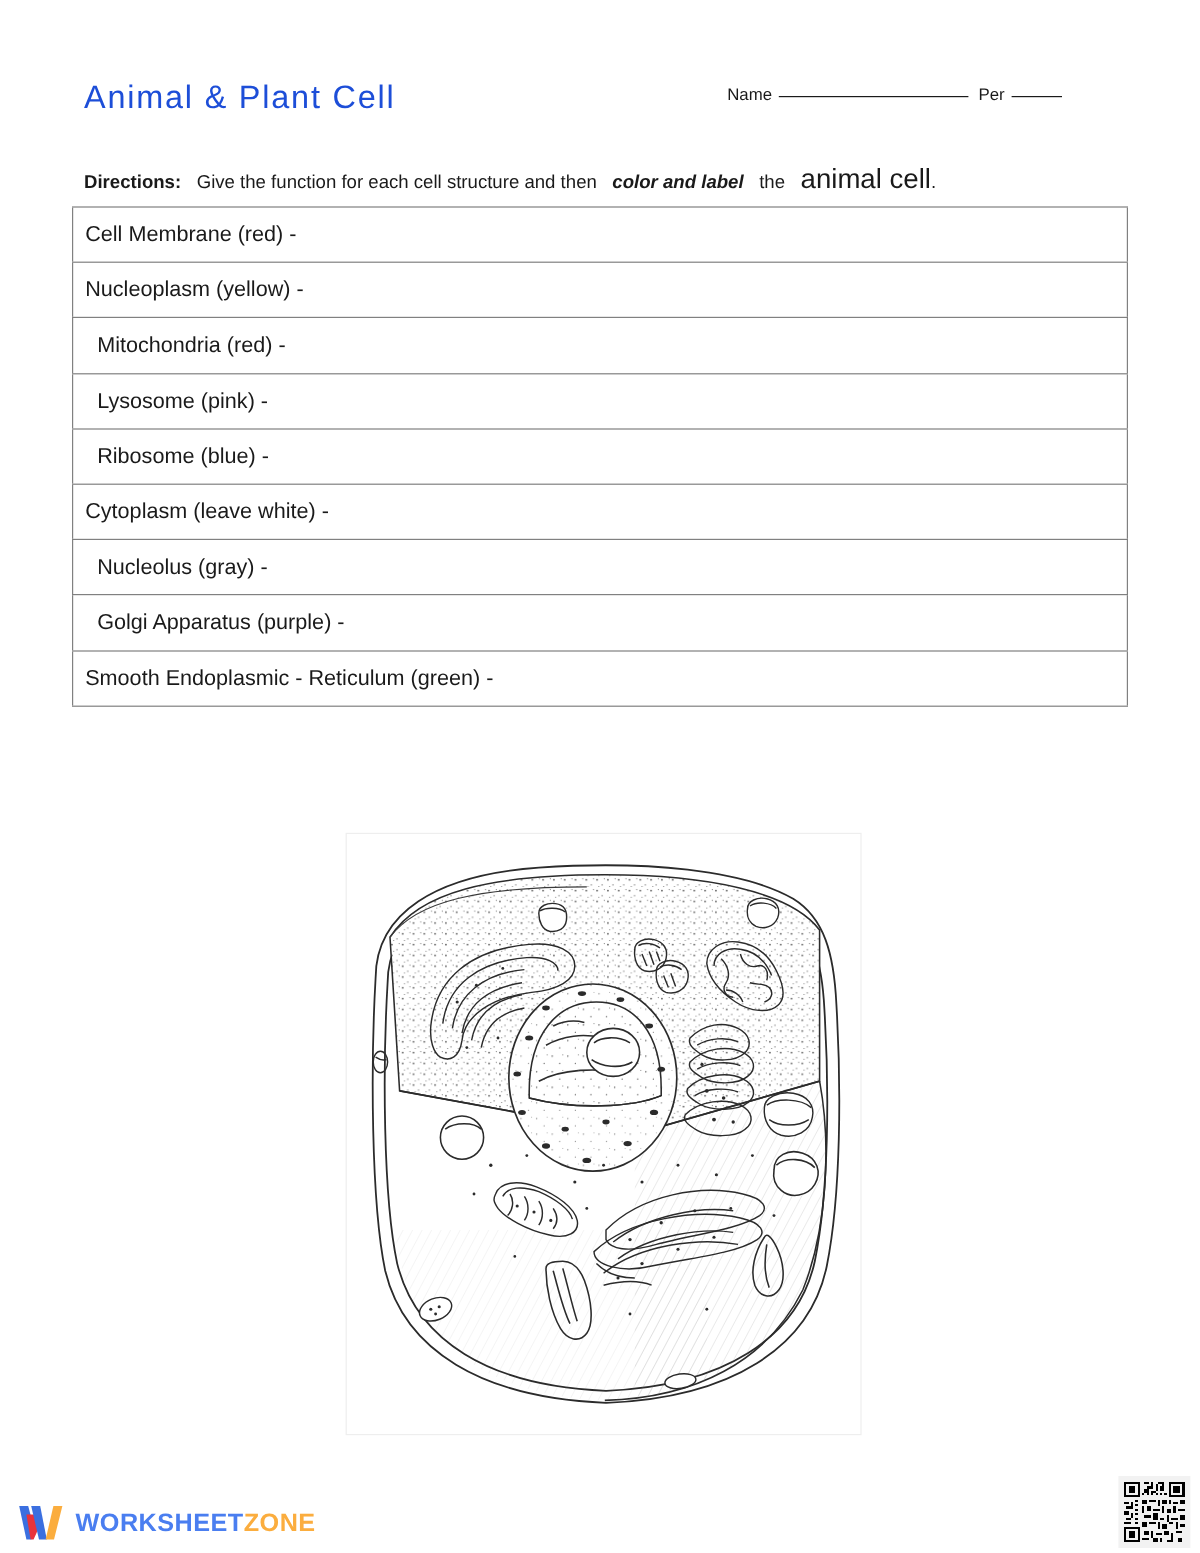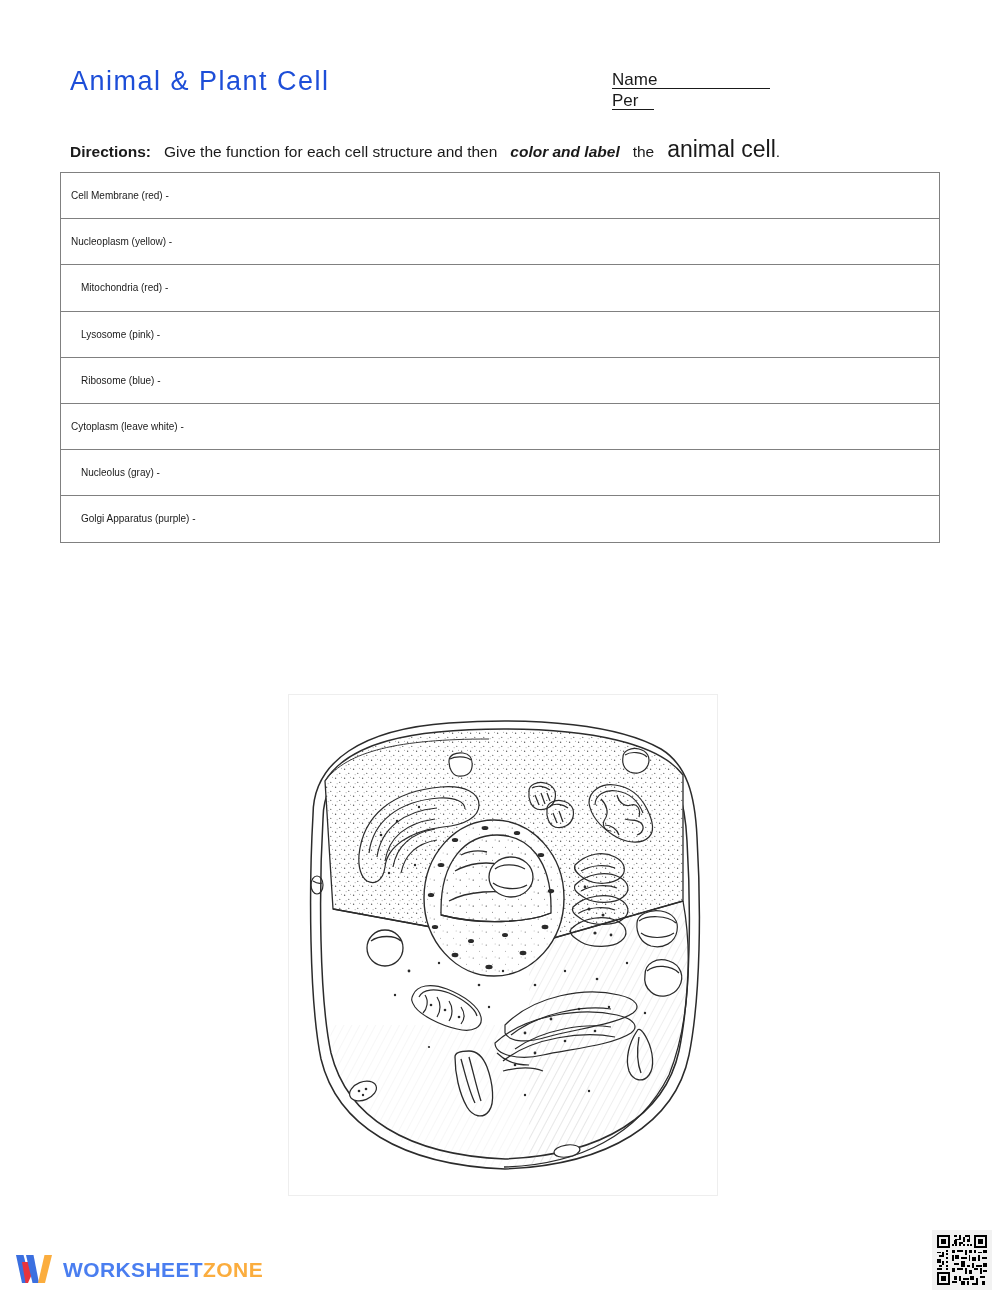--- a/index.html
+++ b/index.html
@@ -30,26 +30,25 @@
     font-family: Liberation Sans, sans-serif;
     font-size: 27px;
     letter-spacing: 1.5px;
     color: #1d4ed8;
     white-space: nowrap;
   }
   #name-per-line {
     position: absolute;
     left: 606px;
     top: 70px;
-    font-size: 17px;
+    font-size: 14px;
     color: #1a1a1a;
     white-space: nowrap;
     display: flex;
     align-items: baseline;
-    flex-direction: column;
   }
   .rule {
     display: inline-block;
     border-bottom: 1.6px solid #1a1a1a;
     height: 0;
     position: relative;
     top: -2px;
   }
   #name-rule { width: 158px; margin: 0 8px 0 6px; }
   #per-rule  { width: 42px;  margin: 0 0 0 6px; }
@@ -79,21 +78,21 @@
     width: 880px;
     border-collapse: collapse;
     border: 1.5px solid #808080;
     table-layout: fixed;
   }
   #structure-table tr { height: 46.2px; }
   #structure-table td {
     border-top: 1.5px solid #808080;
     border-bottom: 1.5px solid #808080;
     padding: 0 0 0 10px;
-    font-size: 10px;
+    font-size: 18px;
     color: #1a1a1a;
     vertical-align: middle;
     height: 46.2px;
     box-sizing: border-box;
   }
   #structure-table td.indent { padding-left: 20px; }
 
   
   #cell-diagram-frame {
     position: absolute;
@@ -211,20 +210,23 @@
         <td class="indent">Ribosome (blue) -</td>
       </tr>
       <tr>
         <td>Cytoplasm (leave white) -</td>
       </tr>
       <tr>
         <td class="indent">Nucleolus (gray) -</td>
       </tr>
       <tr>
         <td class="indent">Golgi Apparatus (purple) -</td>
+      </tr>
+      <tr>
+        <td>Smooth Endoplasmic - Reticulum (green) -</td>
       </tr>
     </tbody>
 </table>
 
 <div id="cell-diagram-frame">
   <svg id="cell-diagram-svg" viewBox="0 0 430 502">
     <defs>
       <pattern id="stipple" width="9" height="9" patternUnits="userSpaceOnUse">
         <circle cx="1.6" cy="2.2" r="0.7" fill="#3a3a3a"></circle>
         <circle cx="5.8" cy="6.4" r="0.55" fill="#3a3a3a"></circle>

